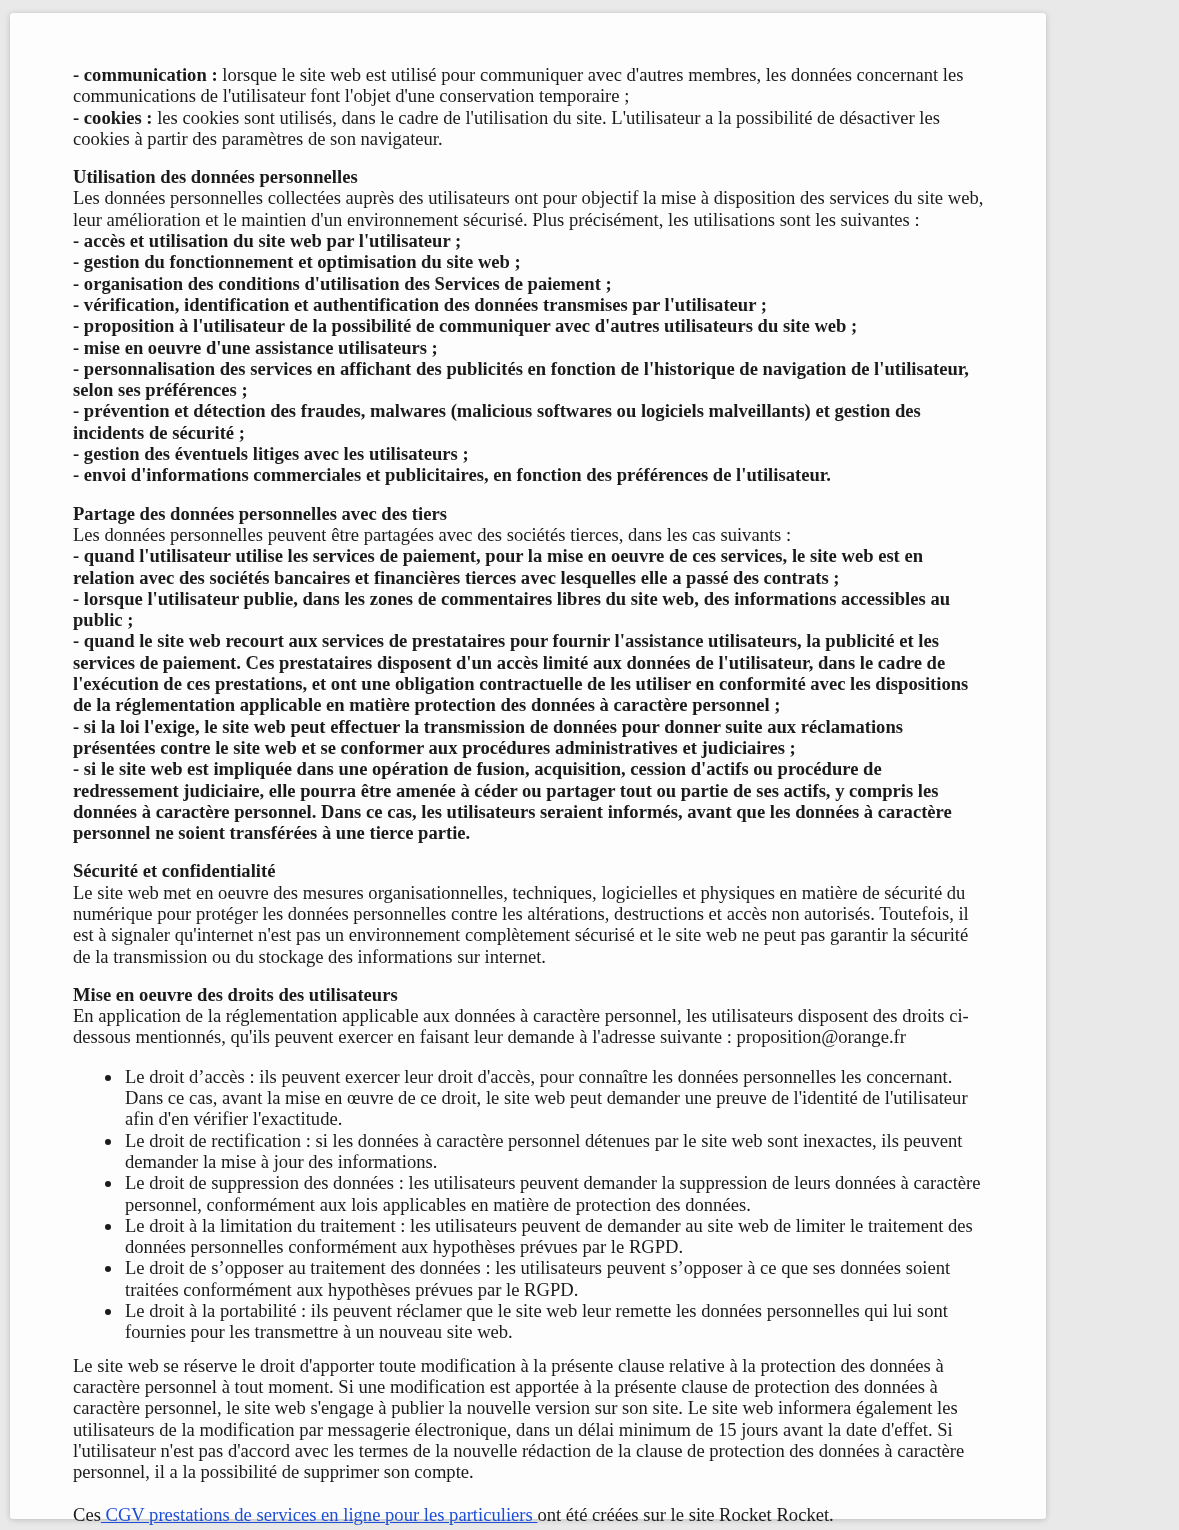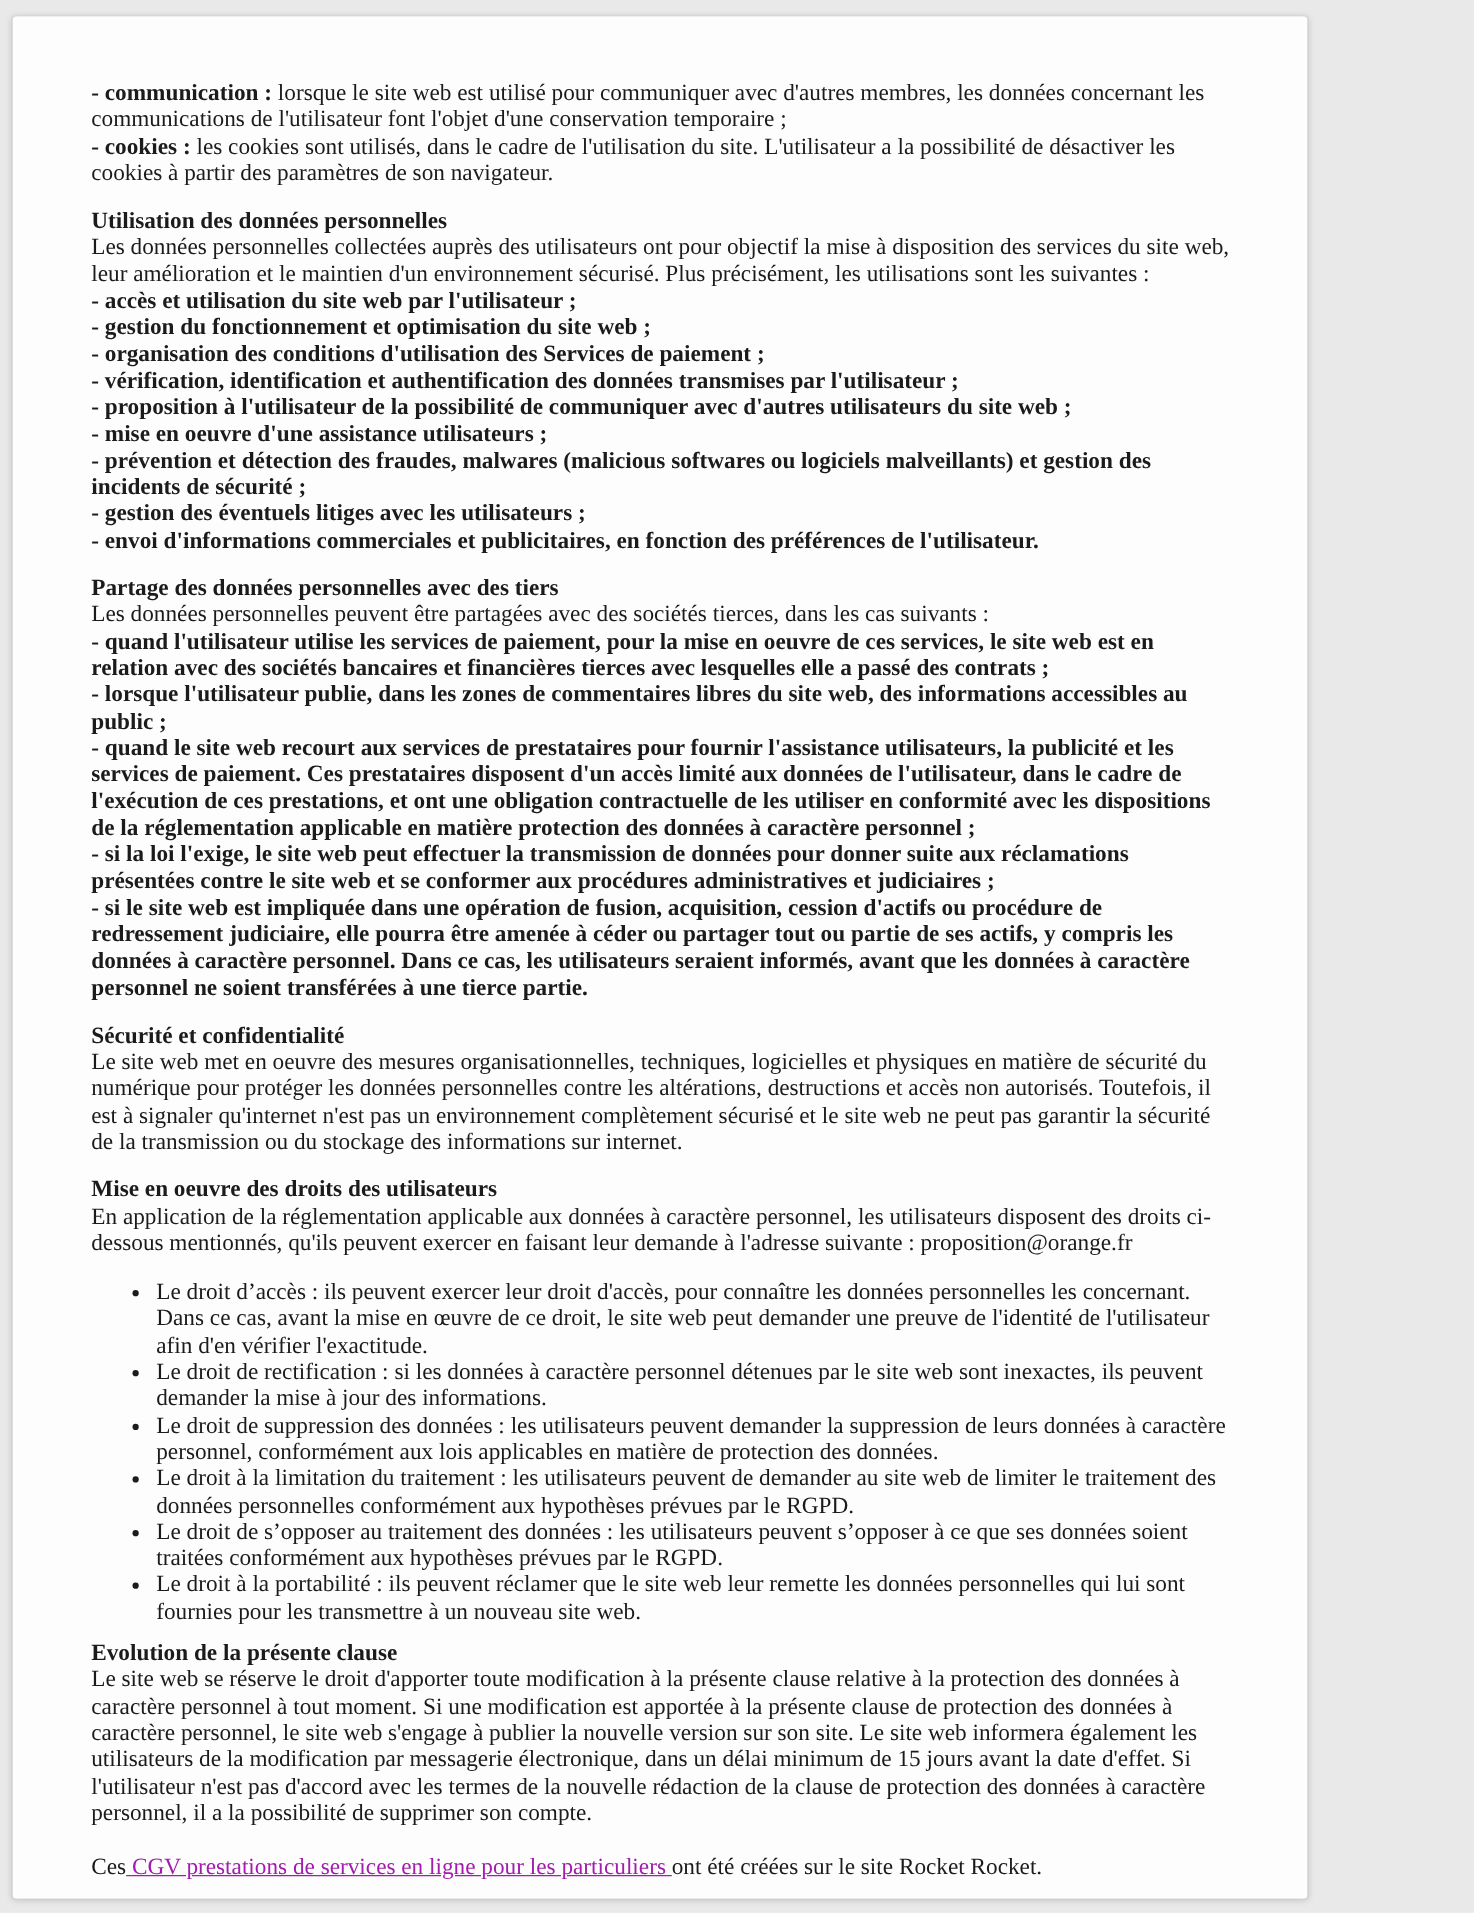--- a/index.html
+++ b/index.html
@@ -39,21 +39,21 @@
   ul.rights {
     margin: 18px 0 12px 0;
     padding-left: 50px;
   }
   ul.rights li {
     margin: 0;
     padding-left: 2px;
   }
   .footer-para { margin-top: 22px; }
   a.doc-link {
-    color: #a21caf;
+    color: #1d4ed8;
     text-decoration: underline;
     cursor: pointer;
   }
 </style>
 </head>
 <body>
 
 <div class="canvas">
   <div class="sheet">
 
@@ -62,20 +62,21 @@
 
     <div class="section">
       <p><span class="heading">Utilisation des données personnelles</span></p>
       <p>Les données personnelles collectées auprès des utilisateurs ont pour objectif la mise à disposition des services du site web, leur amélioration et le maintien d'un environnement sécurisé. Plus précisément, les utilisations sont les suivantes :</p>
       <div class="dash-item">-  accès et utilisation du site web par l'utilisateur ;</div>
       <div class="dash-item">-  gestion du fonctionnement et optimisation du site web ;</div>
       <div class="dash-item">-  organisation des conditions d'utilisation des Services de paiement ;</div>
       <div class="dash-item">-  vérification, identification et authentification des données transmises par l'utilisateur ;</div>
       <div class="dash-item">-  proposition à l'utilisateur de la possibilité de communiquer avec d'autres utilisateurs du site web ;</div>
       <div class="dash-item">-  mise en oeuvre d'une assistance utilisateurs ;</div>
+      <div class="dash-item">-  personnalisation des services en affichant des publicités en fonction de l'historique de navigation de l'utilisateur, selon ses préférences ;</div>
       <div class="dash-item">-  prévention et détection des fraudes, malwares (malicious softwares ou logiciels malveillants) et gestion des incidents de sécurité ;</div>
       <div class="dash-item">-  gestion des éventuels litiges avec les utilisateurs ;</div>
       <div class="dash-item">-  envoi d'informations commerciales et publicitaires, en fonction des préférences de l'utilisateur.</div>
     </div>
 
     <div class="section">
       <p><span class="heading">Partage des données personnelles avec des tiers</span></p>
       <p>Les données personnelles peuvent être partagées avec des sociétés tierces, dans les cas suivants :</p>
       <div class="dash-item">-  quand l'utilisateur utilise les services de paiement, pour la mise en oeuvre de ces services, le site web est en relation avec des sociétés bancaires et financières tierces avec lesquelles elle a passé des contrats ;</div>
       <div class="dash-item">-  lorsque l'utilisateur publie, dans les zones de commentaires libres du site web, des informations accessibles au public ;</div>
@@ -96,20 +97,19 @@
         <li>Le droit d’accès : ils peuvent exercer leur droit d'accès, pour connaître les données personnelles les concernant. Dans ce cas, avant la mise en œuvre de ce droit, le site web peut demander une preuve de l'identité de l'utilisateur afin d'en vérifier l'exactitude.</li>
         <li>Le droit de rectification : si les données à caractère personnel détenues par le site web sont inexactes, ils peuvent demander la mise à jour des informations.</li>
         <li>Le droit de suppression des données : les utilisateurs peuvent demander la suppression de leurs données à caractère personnel, conformément aux lois applicables en matière de protection des données.</li>
         <li>Le droit à la limitation du traitement : les utilisateurs peuvent de demander au site web de limiter le traitement des données personnelles conformément aux hypothèses prévues par le RGPD.</li>
         <li>Le droit de s’opposer au traitement des données : les utilisateurs peuvent s’opposer à ce que ses données soient traitées conformément aux hypothèses prévues par le RGPD.</li>
         <li>Le droit à la portabilité : ils peuvent réclamer que le site web leur remette les données personnelles qui lui sont fournies pour les transmettre à un nouveau site web.</li>
       </ul>
     </div>
 
     <div class="section" style="margin-top:0;">
-      <p><span class="heading">Evolution de la présente clause</span></p>
       <p>Le site web se réserve le droit d'apporter toute modification à la présente clause relative à la protection des données à caractère personnel à tout moment. Si une modification est apportée à la présente clause de protection des données à caractère personnel, le site web s'engage à publier la nouvelle version sur son site. Le site web informera également les utilisateurs de la modification par messagerie électronique, dans un délai minimum de 15 jours avant la date d'effet. Si l'utilisateur n'est pas d'accord avec les termes de la nouvelle rédaction de la clause de protection des données à caractère personnel, il a la possibilité de supprimer son compte.</p>
     </div>
 
     <p class="footer-para"><span>Ces</span><a class="doc-link"> CGV prestations de services en ligne pour les particuliers </a><span> ont été créées sur le site Rocket Rocket.</span></p>
 
   </div>
 </div>
 
 </body></html>

